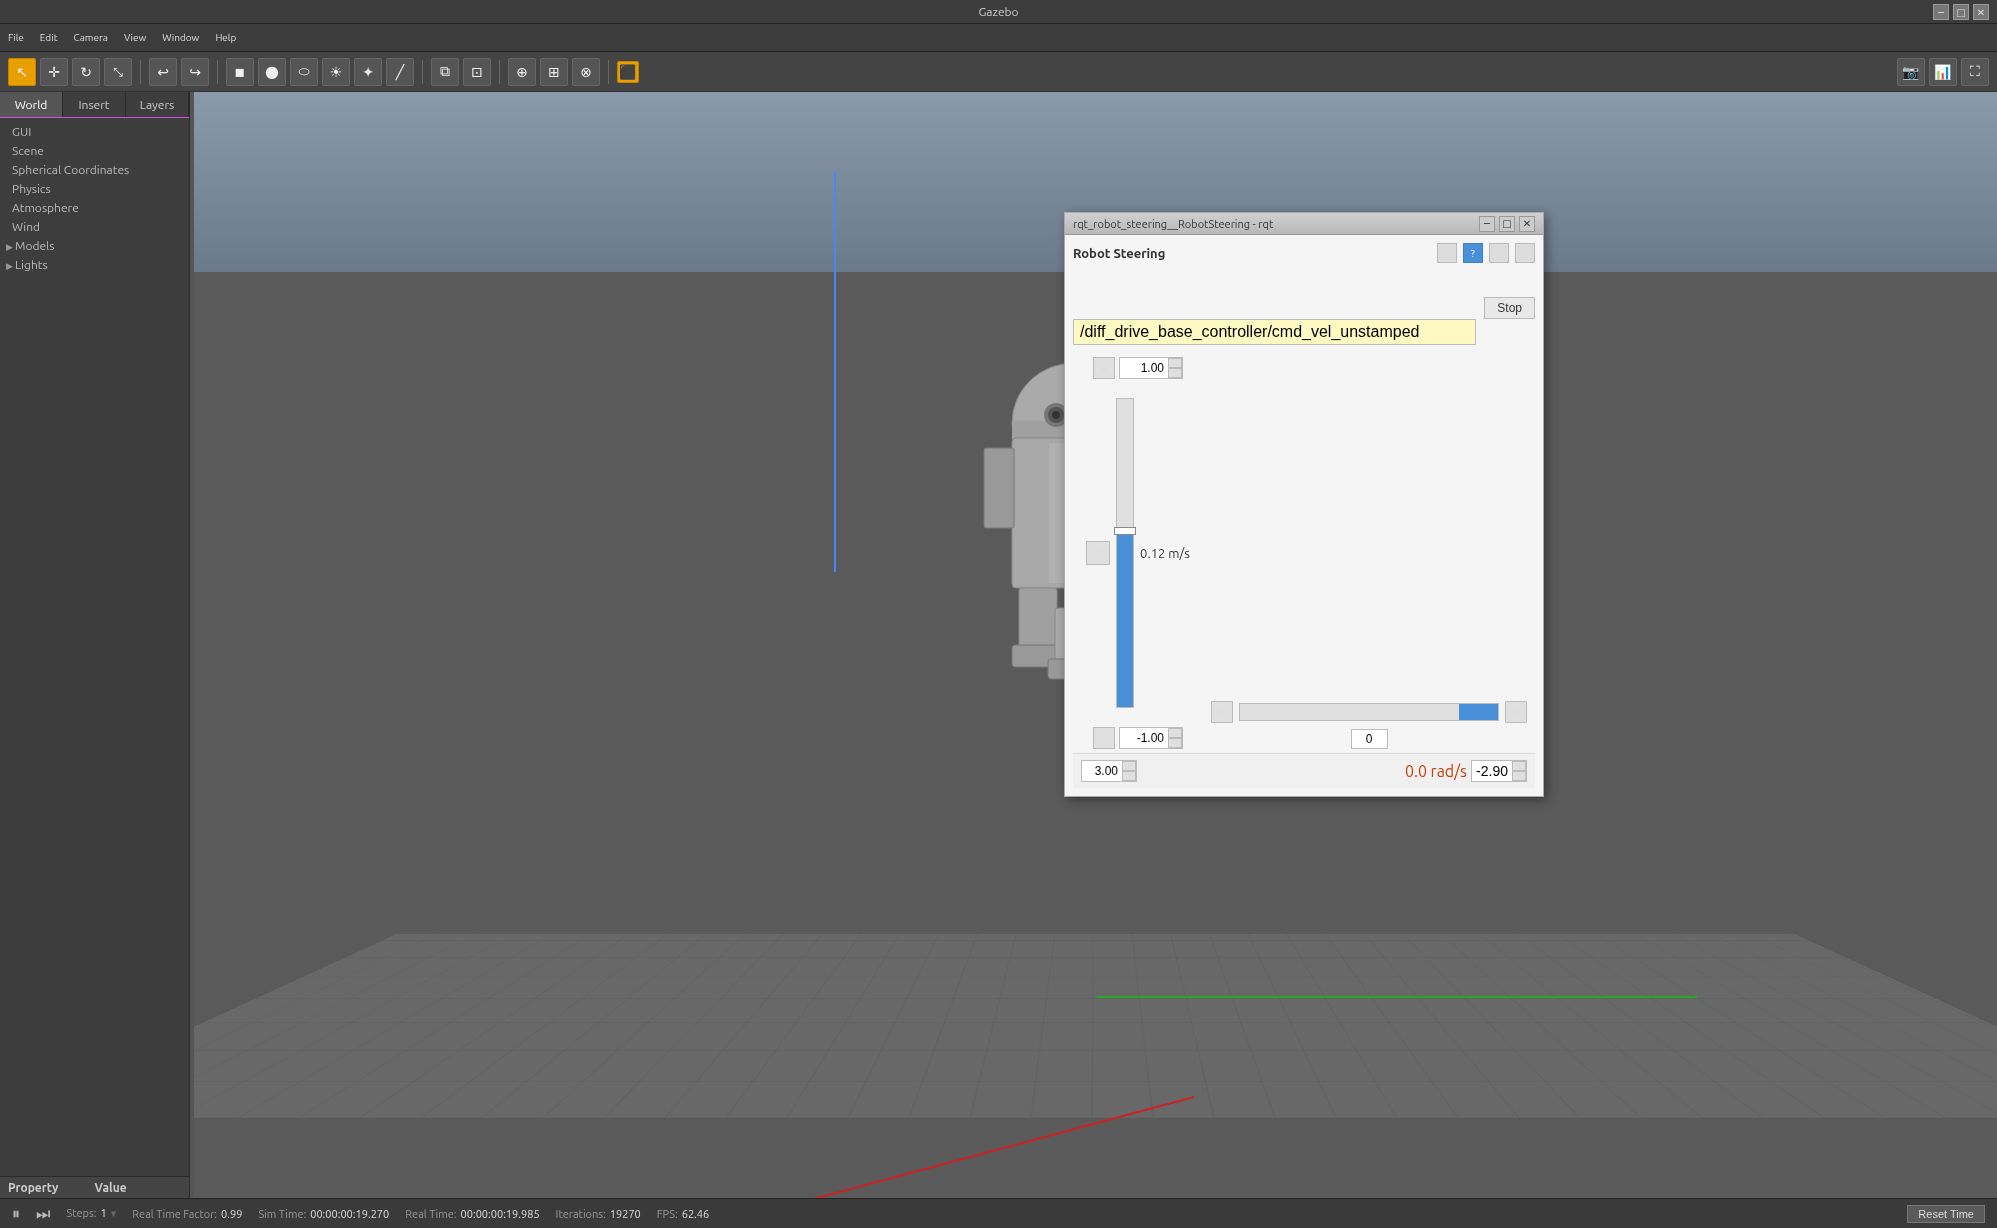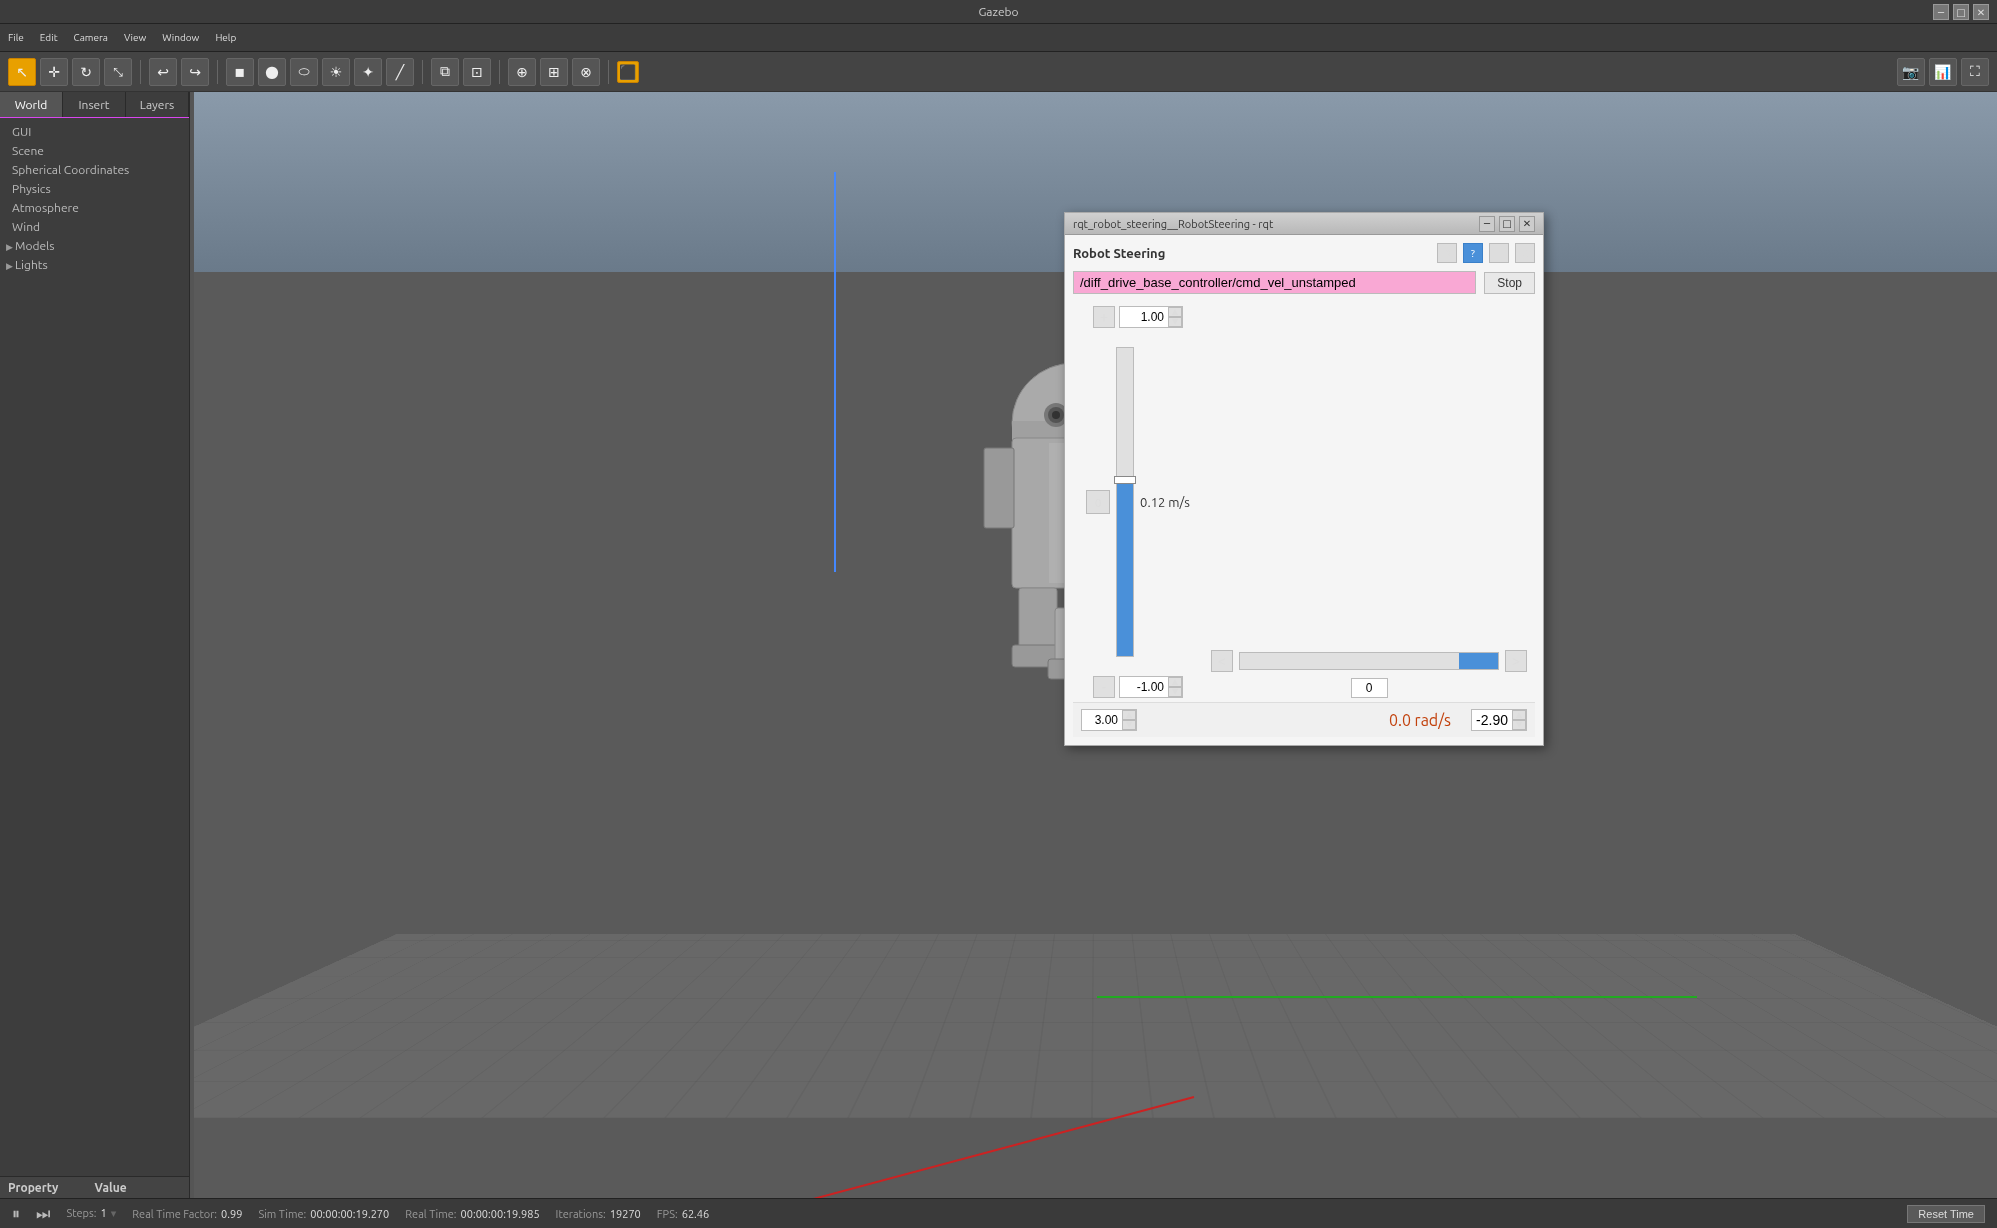--- a/index.html
+++ b/index.html
@@ -56,42 +56,42 @@
     .win-btn { width: 16px; height: 16px; border: 1px solid #999; background: #ccc; cursor: pointer; font-size: 10px; display: flex; align-items: center; justify-content: center; color: #333; }
 
     #rqt-content { padding: 8px; background: #f5f5f5; }
     #rqt-header { display: flex; align-items: center; justify-content: space-between; margin-bottom: 8px; }
     #rqt-plugin-label { font-size: 13px; font-weight: bold; color: #333; }
     #rqt-header-right { display: flex; gap: 6px; align-items: center; }
     .rqt-icon-btn { background: #ddd; border: 1px solid #bbb; width: 20px; height: 20px; cursor: pointer; font-size: 10px; display: flex; align-items: center; justify-content: center; }
     .rqt-icon-btn.blue { background: #4a90d9; color: white; border-color: #3a80c9; }
 
     #rqt-topic-row { display: flex; gap: 8px; margin-bottom: 8px; align-items: center; }
-    #rqt-topic-input { flex: 1; padding: 3px 6px; border: 1px solid #bbb; font-size: 13px; background: #f9a8d4; }
+    #rqt-topic-input { flex: 1; padding: 3px 6px; border: 1px solid #bbb; font-size: 16px; background: #fef9c3; margin-top: 48px; }
     .stop-btn { background: #e8e8e8; border: 1px solid #bbb; padding: 3px 12px; cursor: pointer; font-size: 12px; color: #333; }
 
     #rqt-sliders { display: flex; gap: 0; height: 400px; }
 
     
     #linear-slider-area { width: 130px; display: flex; flex-direction: column; align-items: center; padding: 4px; }
     .slider-top-controls { display: flex; align-items: center; gap: 4px; margin-bottom: 4px; }
     .slider-increment-btn { width: 22px; height: 22px; background: #e0e0e0; border: 1px solid #bbb; cursor: pointer; font-size: 14px; display: flex; align-items: center; justify-content: center; }
 
     .vertical-slider-track { flex: 1; width: 18px; background: #e0e0e0; border: 1px solid #bbb; position: relative; margin: 4px 0; cursor: pointer; }
 
     .slider-bottom-controls { display: flex; align-items: center; gap: 4px; margin-top: 4px; }
     .speed-value { font-size: 13px; color: #333; }
 
     
     #horizontal-slider-area { flex: 1; display: flex; flex-direction: column; padding: 4px; }
     .horiz-btn { width: 22px; height: 22px; background: #e0e0e0; border: 1px solid #bbb; cursor: pointer; font-size: 14px; display: flex; align-items: center; justify-content: center; }
     .horiz-slider-track { flex: 1; height: 18px; background: #e0e0e0; border: 1px solid #bbb; position: relative; cursor: pointer; }
 
     
-    #rqt-bottom { display: flex; align-items: center; padding: 6px 8px; gap: 20px; border-top: 1px solid #ddd; background: #f0f0f0; }
+    #rqt-bottom { display: flex; align-items: center; padding: 6px 8px; gap: 4px; border-top: 1px solid #ddd; background: #f0f0f0; }
     .spin-arrow { width: 14px; height: 10px; background: #e0e0e0; border: 1px solid #bbb; cursor: pointer; font-size: 8px; display: flex; align-items: center; justify-content: center; line-height: 1; }
     .angular-value { font-size: 16px; color: #c2410c; flex: 1; text-align: right; }
 
     
     #resize-handle { width: 4px; background: #555; cursor: col-resize; }
 
     
     #sky { position: absolute; top: 0; left: 0; right: 0; height: 180px; background: linear-gradient(to bottom, #8a9aaa 0%, #7a8a9a 50%, #6a7a8a 100%); }
 
     

